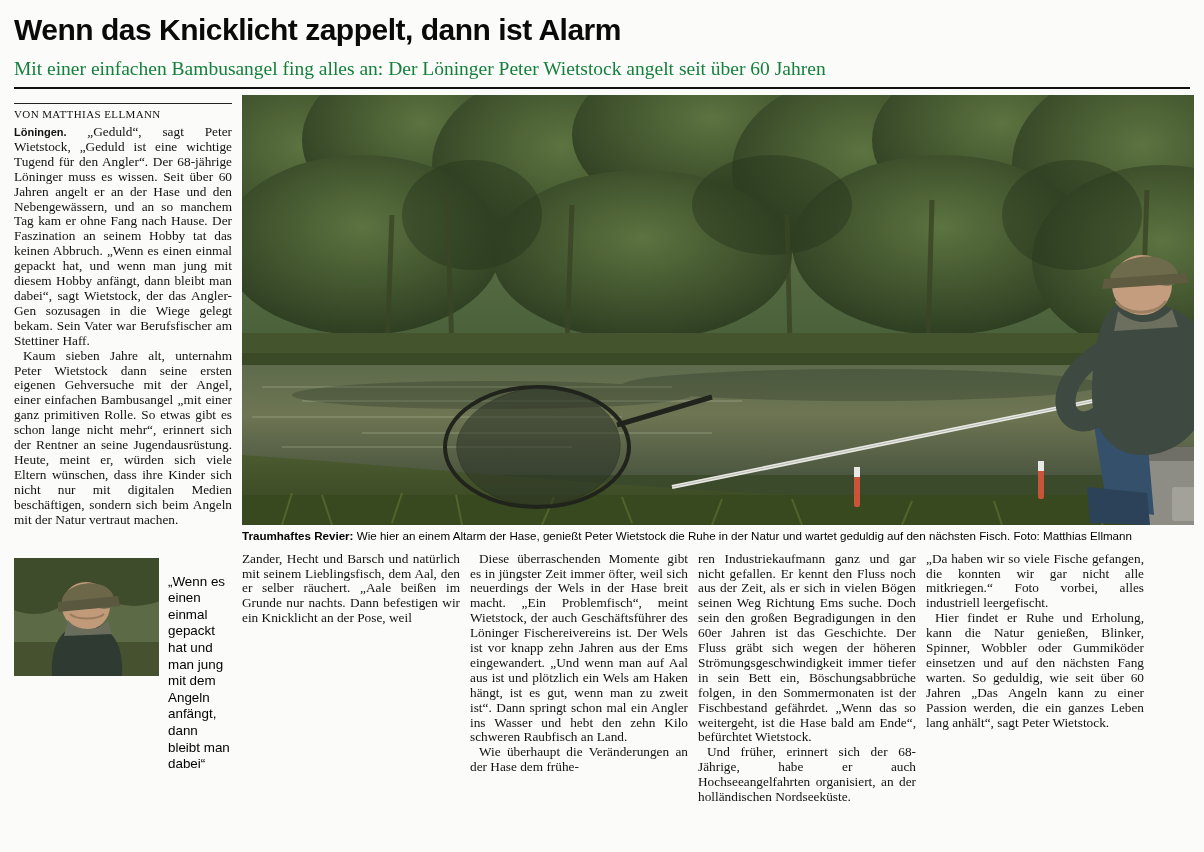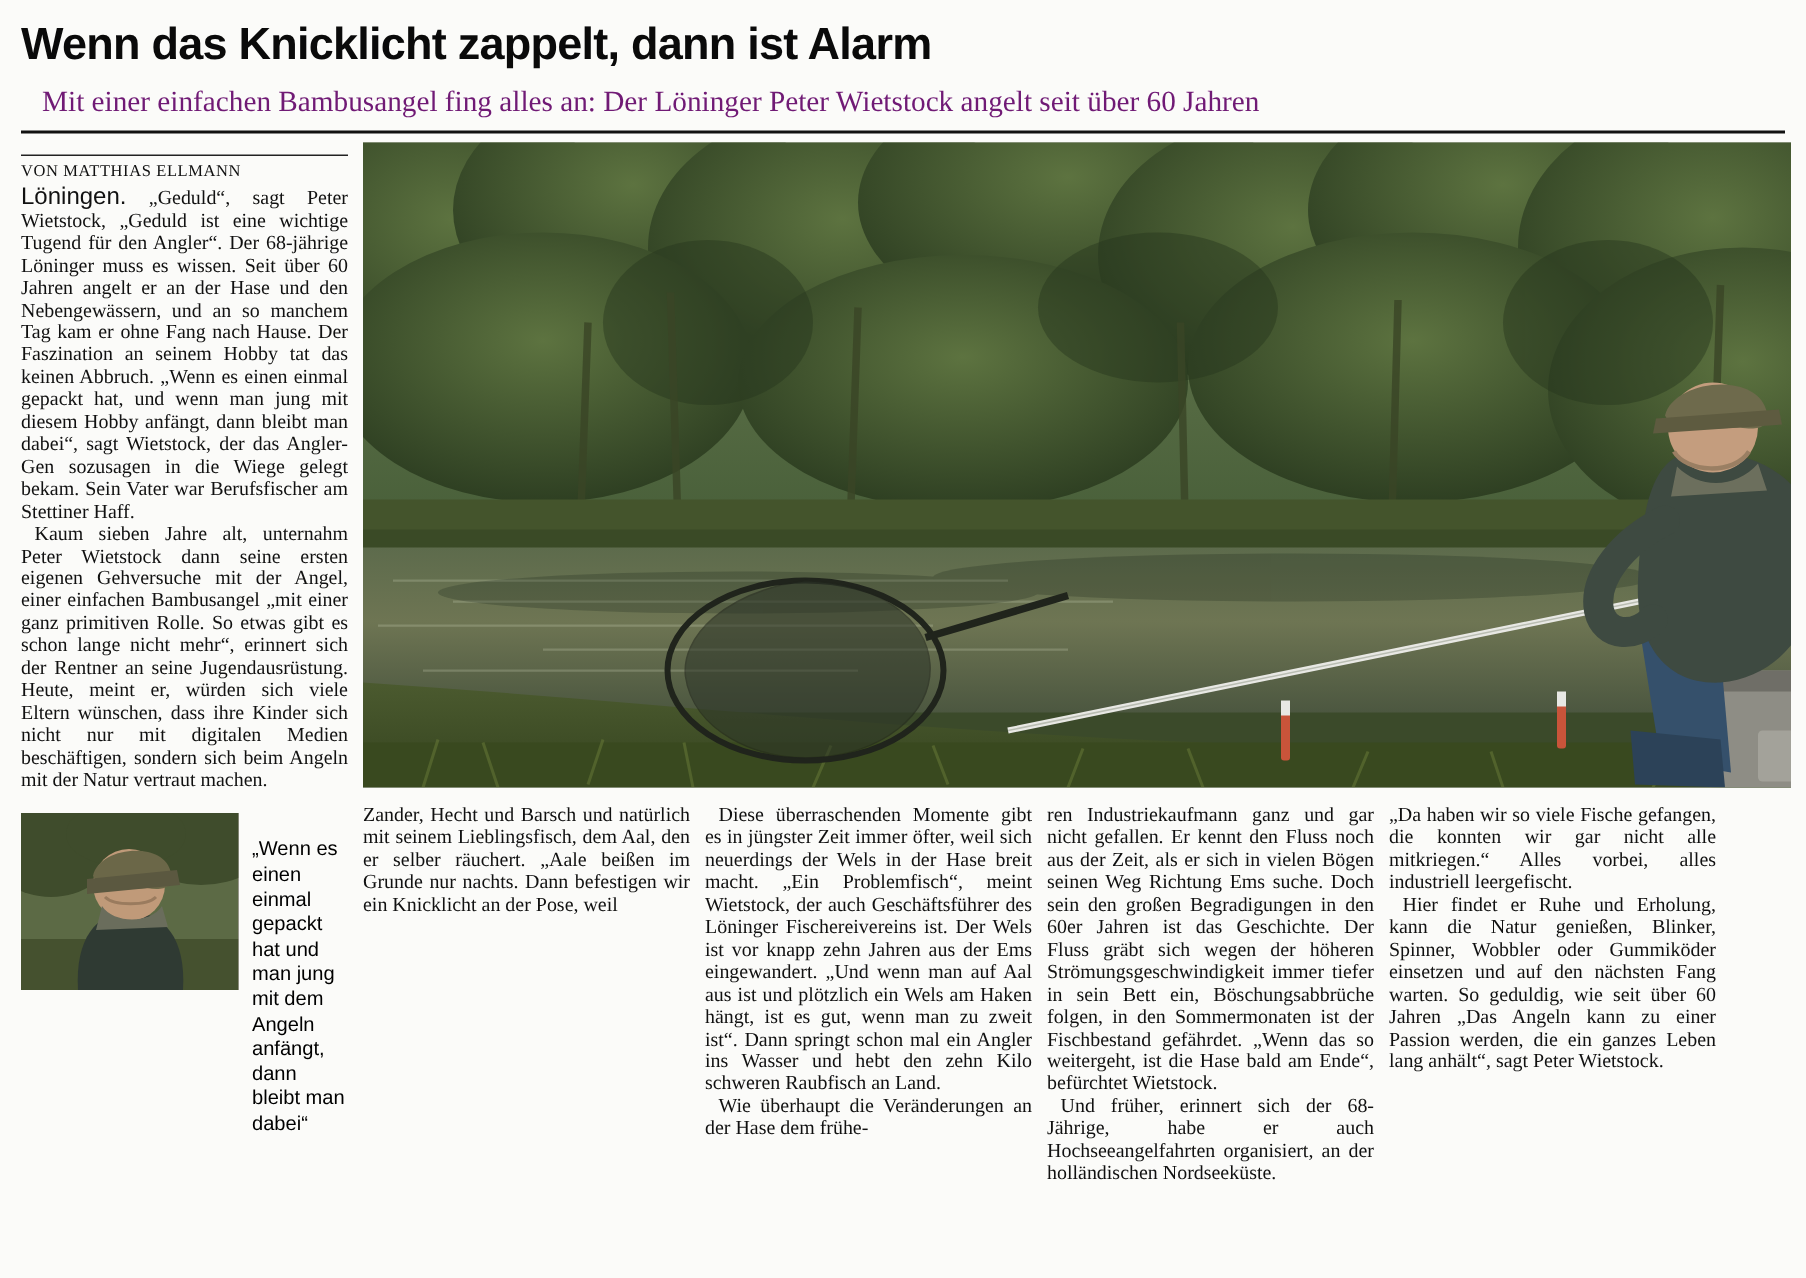--- a/index.html
+++ b/index.html
@@ -32,22 +32,22 @@
     line-height: 44px;
     letter-spacing: -0.5px;
     color: #0a0a0a;
     padding: 8px 14px 0 14px;
     white-space: nowrap;
   }
   .subhead {
     font-family: "Liberation Serif", serif;
     font-size: 19.5px;
     line-height: 24px;
-    color: #701a75;
-    padding: 5px 14px 0 28px;
+    color: #15803d;
+    padding: 5px 14px 0 14px;
     white-space: nowrap;
   }
   .rule {
     height: 2px;
     background: #111;
     margin: 6px 14px 0 14px;
   }
 
   
   .body-wrap {
@@ -101,22 +101,22 @@
   }
   .col-text p {
     margin: 0;
     text-indent: 9px;
   }
   .col-text p.first {
     text-indent: 0;
   }
   .col-text b.place {
     font-family: "Liberation Sans", sans-serif;
-    font-weight: normal;
-    font-size: 16px;
+    font-weight: bold;
+    font-size: 11px;
   }
 
   
   .photo-zone {
     flex: 1 1 auto;
   }
   .photo {
     position: relative;
     width: 100%;
     height: 430px;
@@ -315,20 +315,26 @@
 
               <path d="M876,216 C892,232 916,230 930,214 L936,232 L872,236 Z" fill="#6c6f5d"></path>
             </g>
 
             <g>
               <path d="M1060,400 C1090,372 1150,372 1175,398 C1190,414 1190,430 1190,430 L1058,430 Z" fill="#9ea596"></path>
               <path d="M1075,398 C1100,382 1140,382 1162,398" fill="none" stroke="#6f7768" stroke-width="4"></path>
             </g>
           </svg>
         </div>
+        <div class="caption-row">
+          <div class="caption">
+            <b>Traumhaftes Revier:</b><span> Wie hier an einem Altarm der Hase, genießt Peter Wietstock die Ruhe in der Natur und wartet geduldig auf den nächsten Fisch.</span>
+            <span class="credit">Foto: Matthias Ellmann</span>
+          </div>
+        </div>
       </div>
     </div>
 
     <div class="lower-zone">
       <div class="lz-col">
         <div class="quote-block">
           <div class="portrait">
             <svg width="145" height="118" viewBox="0 0 145 118" preserveAspectRatio="none">
               <rect width="145" height="118" fill="#5c6a45"></rect>
               <g fill="#3f4c2c">
@@ -367,20 +373,20 @@
 
       <div class="lz-col">
         <div class="col-text">
           <p class="first">ren Industriekaufmann ganz und gar nicht gefallen. Er kennt den Fluss noch aus der Zeit, als er sich in vielen Bögen seinen Weg Richtung Ems suche. Doch sein den großen Begradigungen in den 60er Jahren ist das Geschichte. Der Fluss gräbt sich wegen der höheren Strömungsgeschwindigkeit immer tiefer in sein Bett ein, Böschungsabbrüche folgen, in den Sommermonaten ist der Fischbestand gefährdet. „Wenn das so weitergeht, ist die Hase bald am Ende“, befürchtet Wietstock.</p>
           <p>Und früher, erinnert sich der 68-Jährige, habe er auch Hochseeangelfahrten organisiert, an der holländischen Nordseeküste.</p>
         </div>
       </div>
 
       <div class="lz-col">
         <div class="col-text">
-          <p class="first">„Da haben wir so viele Fische gefangen, die konnten wir gar nicht alle mitkriegen.“ Alles vorbei, alles industriell leergefischt.</p>
+          <p class="first">„Da haben wir so viele Fische gefangen, die konnten wir gar nicht alle mitkriegen.“ Foto vorbei, alles industriell leergefischt.</p>
           <p>Hier findet er Ruhe und Erholung, kann die Natur genießen, Blinker, Spinner, Wobbler oder Gummiköder einsetzen und auf den nächsten Fang warten. So geduldig, wie seit über 60 Jahren „Das Angeln kann zu einer Passion werden, die ein ganzes Leben lang anhält“, sagt Peter Wietstock.</p>
         </div>
       </div>
     </div>
 
   </div>
 </div>
 
 </body></html>

